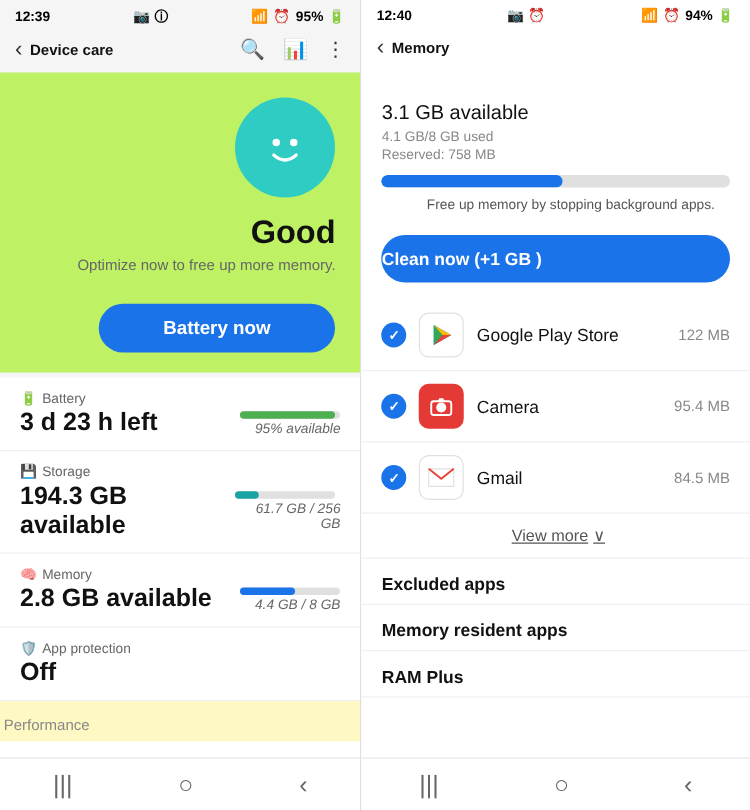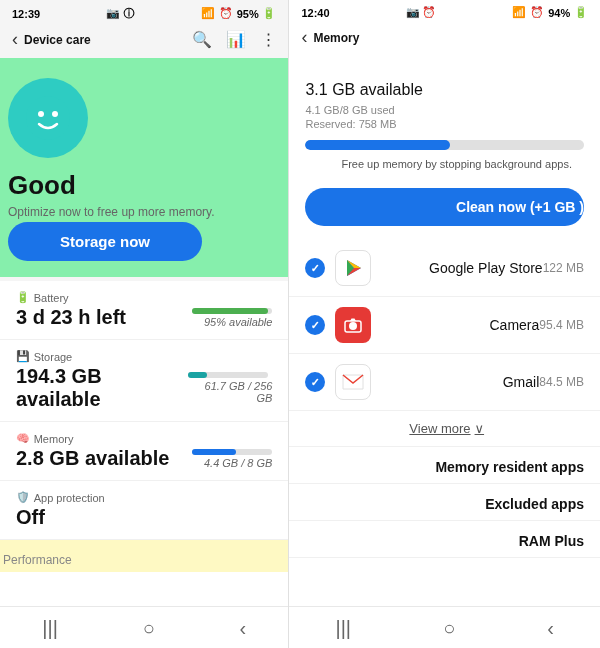--- a/index.html
+++ b/index.html
@@ -79,23 +79,23 @@
     }
 
     .right-panel .top-nav {
       background: #fff;
     }
 
     
     .hero-section {
       display: flex;
       flex-direction: column;
-      align-items: flex-start;
-      padding: 20px 8px 16px;
-      background: #86efac;
+      align-items: flex-end;
+      padding: 20px 20px 16px;
+      background: #bef264;
     }
     .smiley-circle {
       width: 80px;
       height: 80px;
       border-radius: 50%;
       background: #2eccc2;
       display: flex;
       align-items: center;
       justify-content: center;
       margin-bottom: 12px;
@@ -106,21 +106,21 @@
     }
     .hero-title {
       font-size: 26px;
       font-weight: 700;
       color: #111;
       margin-bottom: 4px;
     }
     .hero-subtitle {
       font-size: 12px;
       color: #666;
-      margin-bottom: 3px;
+      margin-bottom: 24px;
       text-align: center;
     }
     .optimize-btn {
       background: #1a73e8;
       color: #fff;
       border: none;
       border-radius: 24px;
       padding: 11px 52px;
       font-size: 15px;
       font-weight: 600;
@@ -246,26 +246,25 @@
       width: calc(100% - 32px);
       margin: 0 16px 14px;
       background: #1a73e8;
       color: #fff;
       border: none;
       border-radius: 24px;
       padding: 11px 0;
       font-size: 14px;
       font-weight: 600;
       cursor: pointer;
-      text-align: right;
+      text-align: left;
     }
 
     .app-list {
       background: #fff;
-      text-align: right;
     }
     .app-item {
       display: flex;
       align-items: center;
       padding: 10px 16px;
       border-bottom: 1px solid #f0f0f0;
     }
     .app-checkbox {
       width: 20px;
       height: 20px;
@@ -371,21 +370,21 @@
     <div class="smiley-circle">
       <svg class="smiley-svg" viewBox="0 0 48 48" fill="none">
         <circle cx="24" cy="24" r="22" fill="#2eccc2"></circle>
         <circle cx="17" cy="20" r="3" fill="white"></circle>
         <circle cx="31" cy="20" r="3" fill="white"></circle>
         <path d="M15 30 Q24 38 33 30" stroke="white" stroke-width="2.5" stroke-linecap="round" fill="none"></path>
       </svg>
     </div>
     <div class="hero-title">Good</div>
     <div class="hero-subtitle">Optimize now to free up more memory.</div>
-    <button class="optimize-btn">Storage now</button>
+    <button class="optimize-btn">Battery now</button>
   </div>
 
   <div class="cards-section">
 
     <div class="card-item">
       <div class="card-label">
         <span>🔋</span>
         <span>Battery</span>
       </div>
       <div class="card-main-row">
@@ -524,22 +523,22 @@
       </div>
       <span class="app-name">Gmail</span>
       <span class="app-size">84.5 MB</span>
     </div>
 
     <div class="view-more-row">
       <span>View more</span>
       <span>∨</span>
     </div>
 
+    <div class="section-header">Excluded apps</div>
     <div class="section-header">Memory resident apps</div>
-    <div class="section-header">Excluded apps</div>
     <div class="section-header">RAM Plus</div>
   </div>
 
   <div class="right-bottom-nav">
     <span class="bottom-nav-icon">|||</span>
     <span class="bottom-nav-icon">○</span>
     <span class="bottom-nav-icon">‹</span>
   </div>
 </div>
 

